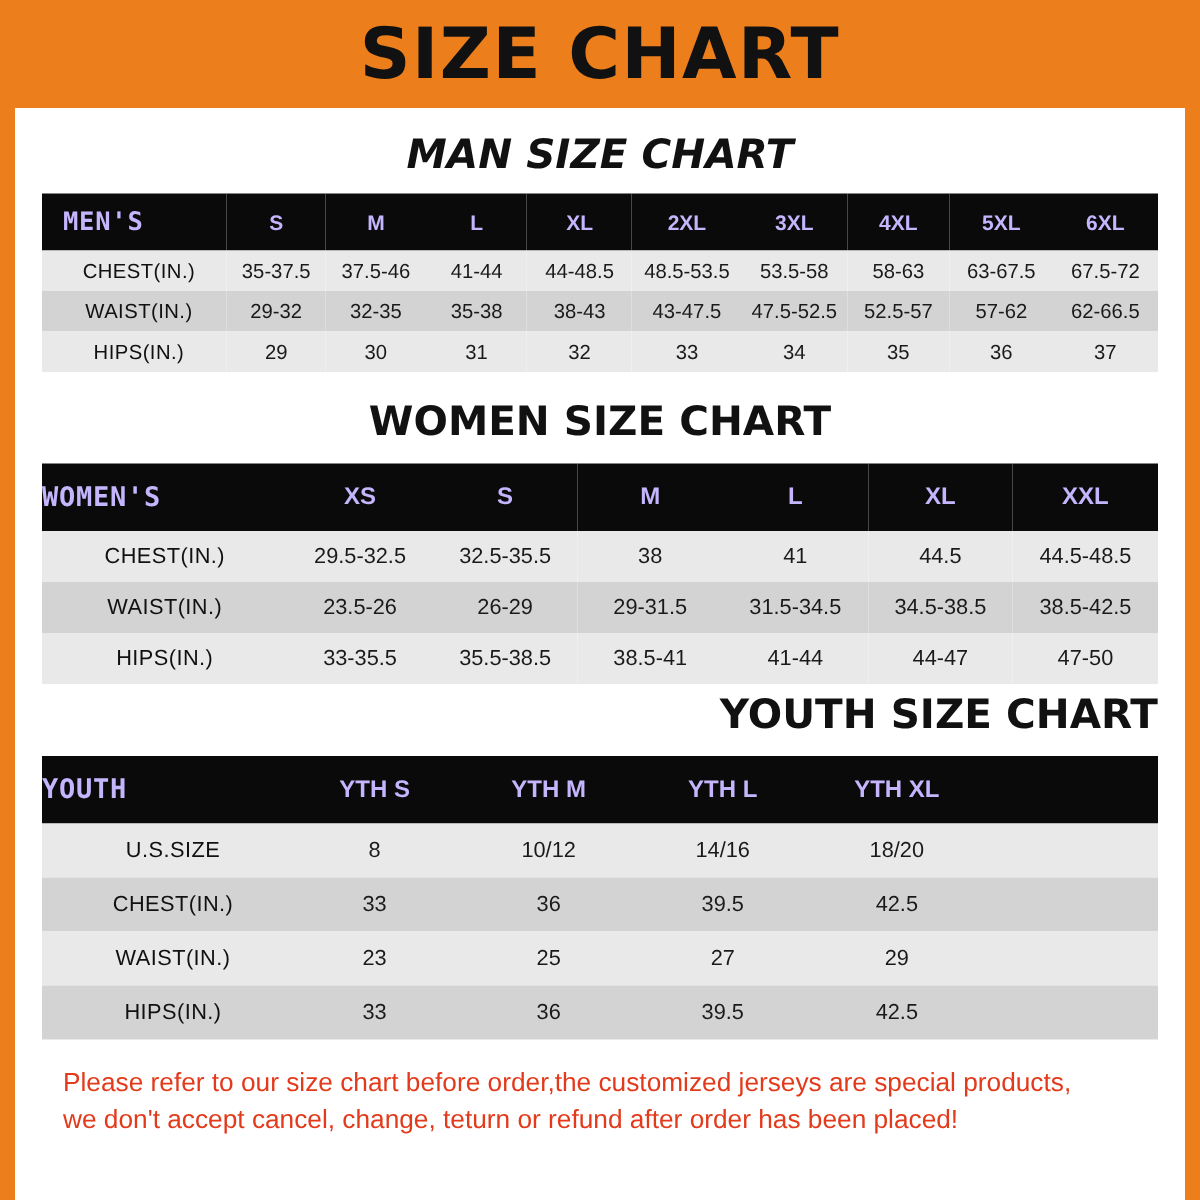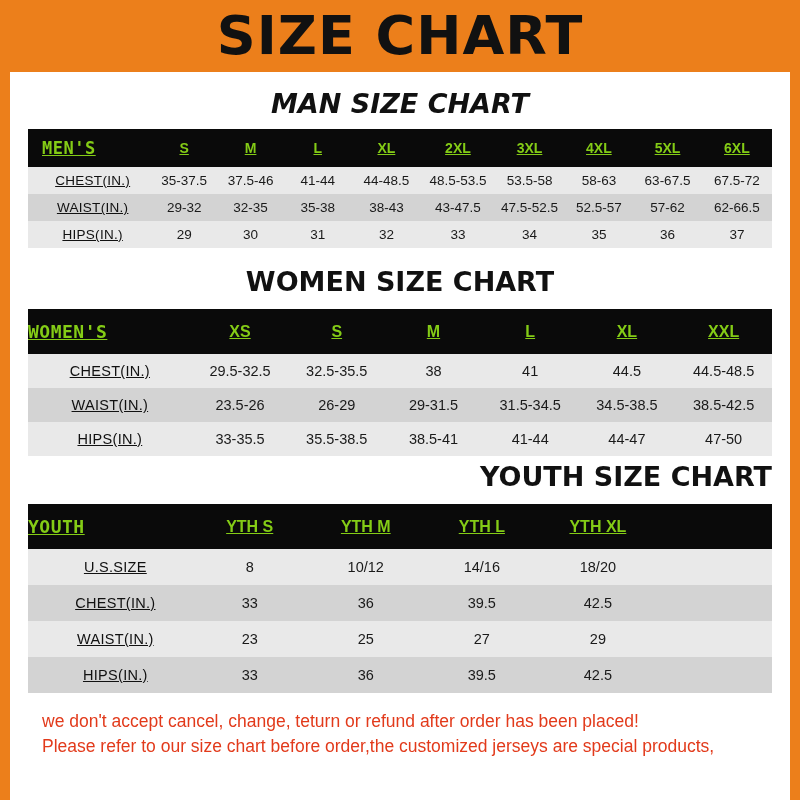--- a/index.html
+++ b/index.html
@@ -27,21 +27,21 @@
     background: #ec7f1b;
     display: flex;
     align-items: center;
     justify-content: center;
     margin-left: -10px;
     margin-right: -10px;
   }
   .banner-title {
     font-family: "DejaVu Sans", sans-serif;
     font-weight: bold;
-    font-size: 54px;
+    font-size: 47px;
     letter-spacing: 1px;
     color: #111111;
     line-height: 1;
   }
   .content {
     padding: 0 18px;
   }
   .section-title {
     text-align: center;
     font-family: "DejaVu Sans", sans-serif;
@@ -61,46 +61,44 @@
   }
   table.chart th, table.chart td {
     text-align: center;
     font-family: "Liberation Sans", sans-serif;
   }
   
   .chart thead tr {
     background: #0a0a0a;
   }
   .chart thead th {
-    color: #84cc16;
+    color: #c4b5fd;
     font-size: 14px;
     padding: 9px 0 9px 0;
     font-weight: bold;
-    text-decoration: underline;
   }
   .chart thead th.rowlabel {
     text-align: left;
     padding-left: 14px;
     font-family: "DejaVu Sans Mono", monospace;
     font-size: 17px;
     letter-spacing: 0.5px;
     font-weight: bold;
   }
   .chart tbody td {
     font-size: 13.5px;
     color: #1a1a1a;
     padding: 6px 0;
   }
   .chart tbody td.rowlabel {
     text-align: center;
     font-size: 13.5px;
     letter-spacing: 0.3px;
     color: #111;
     padding-left: 6px;
-    text-decoration: underline;
   }
   .chart tbody tr.odd { background: #e9e9e9; }
   .chart tbody tr.even { background: #d3d3d3; }
 
   
   .women .chart thead th { font-size: 16px; padding: 12px 0; }
   .women .chart thead th.rowlabel { font-size: 18px; }
   .women .chart tbody td { font-size: 14.5px; padding: 9px 0; }
   .women .chart tbody td.rowlabel { font-size: 14.5px; }
 
@@ -278,18 +276,18 @@
             <td>36</td>
             <td>39.5</td>
             <td>42.5</td>
             <td></td>
           </tr>
         </tbody>
       </table>
     </div>
 
     <div class="notice">
+      <div>Please refer to our size chart before order,the customized jerseys are special products,</div>
       <div>we don't accept cancel, change, teturn or refund after order has been placed!</div>
-      <div>Please refer to our size chart before order,the customized jerseys are special products,</div>
     </div>
 
   </div>
 </div>
 
 </body></html>

